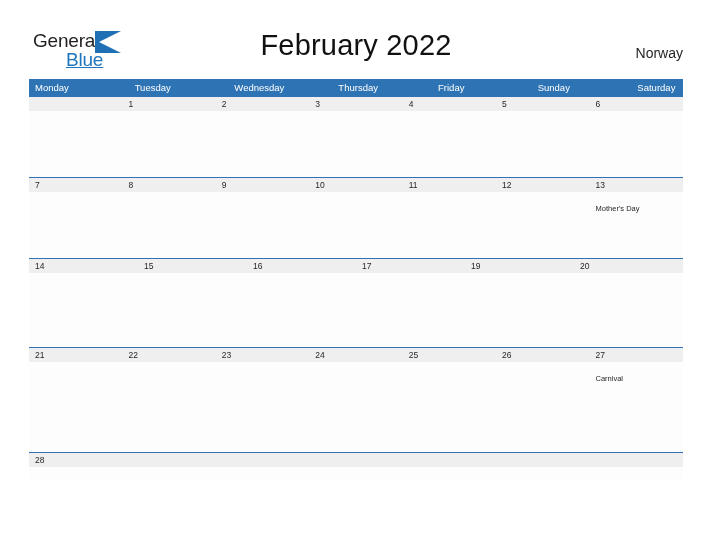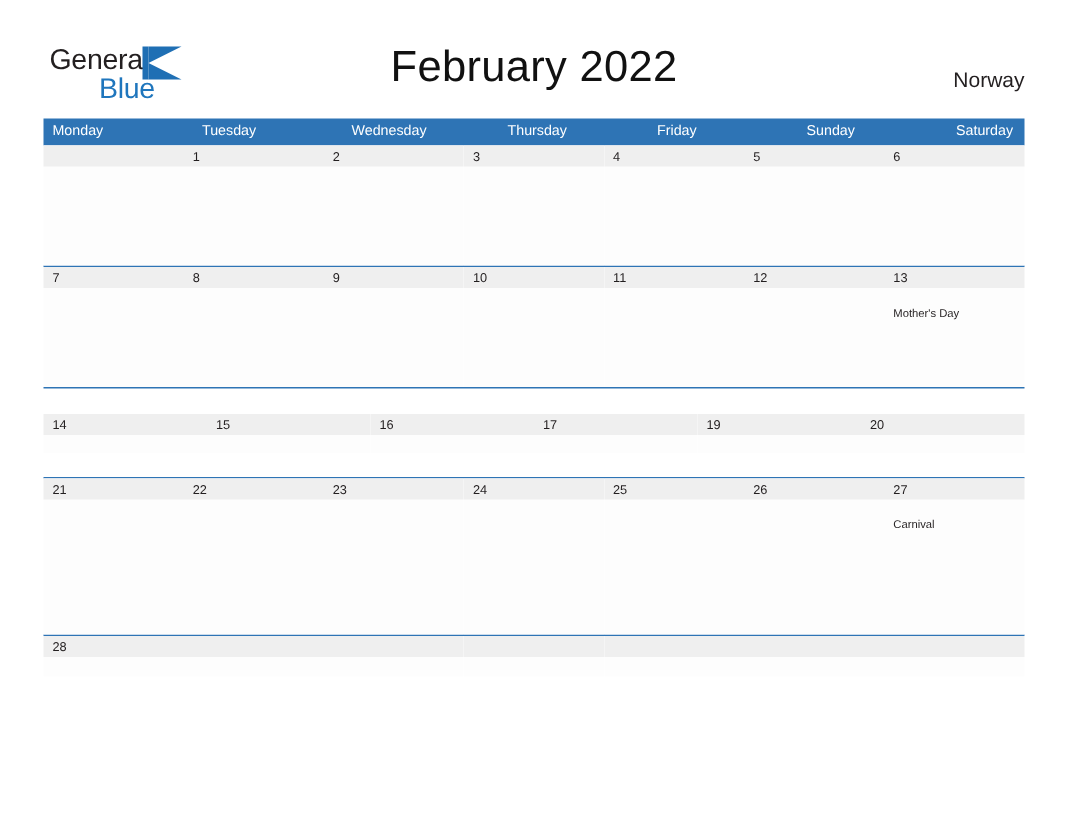--- a/index.html
+++ b/index.html
@@ -70,20 +70,21 @@
     border-right: 22px solid transparent;
   }
   .logo-blue {
     position: absolute;
     left: 33px;
     top: 19px;
     font-size: 19px;
     color: #1f76bd;
     letter-spacing: -0.2px;
     font-family: "Liberation Sans", sans-serif;
+    text-decoration: underline;
   }
   .cal-title {
     position: absolute;
     left: 0;
     top: 29px;
     width: 712px;
     text-align: center;
     font-size: 29px;
     color: #111111;
     font-family: "Liberation Sans", sans-serif;
@@ -123,21 +124,21 @@
     font-family: "Liberation Sans", sans-serif;
   }
   .week {
     display: flex;
     width: 100%;
     border-top: 1px solid #2e74b5;
     box-sizing: border-box;
   }
   .week.w1 { height: 81px; }
   .week.w2 { height: 81px; }
-  .week.w3 { height: 60px; align-items: center; }
+  .week.w3 { height: 89px; }
   .week.w4 { height: 105px; }
   .week.w5 { height: 28px; }
   .day {
     flex: 1 1 0;
     position: relative;
     box-sizing: border-box;
     background: #fdfdfd;
   }
   .day .numband {
     height: 14px;

